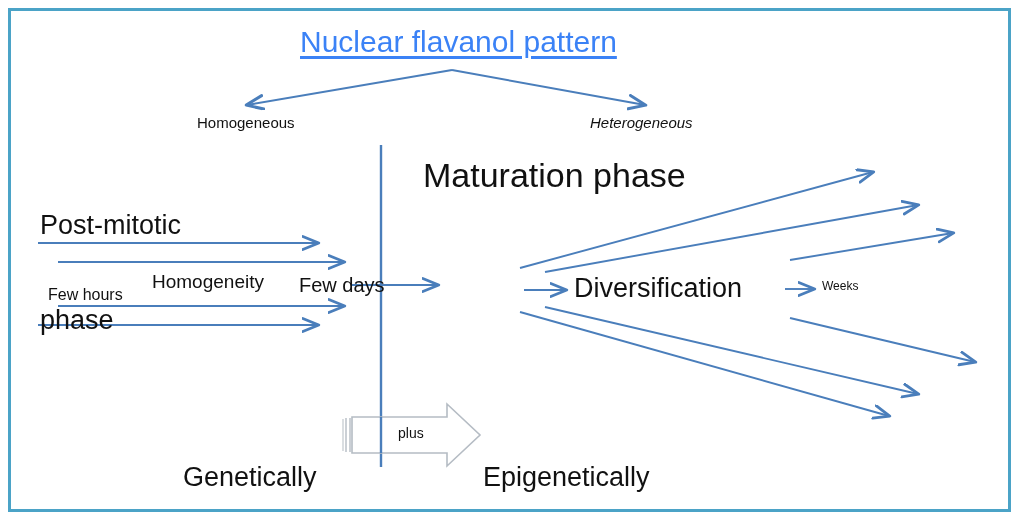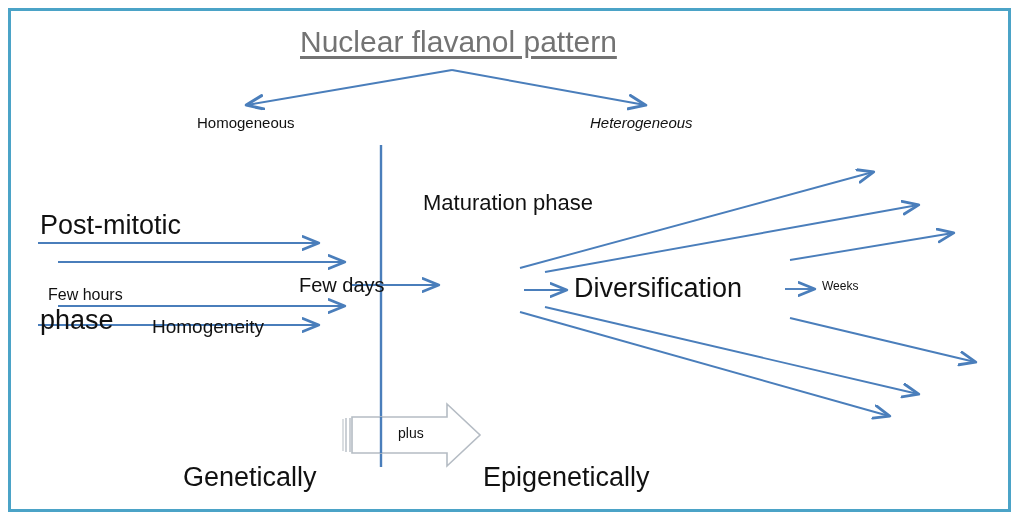--- a/index.html
+++ b/index.html
@@ -38,21 +38,21 @@
   .lbl {
     position: absolute;
     color: #111111;
     white-space: pre;
     line-height: 1.18;
   }
   #title {
     left: 300px;
     top: 24px;
     font-size: 30px;
-    color: #737373;
+    color: #3b82f6;
     text-decoration: underline;
     text-underline-offset: 4px;
   }
   #homogeneous-label {
     left: 186px;
     top: 114px;
     font-size: 15px;
     margin-left: 11px;
   }
   #heterogeneous-label {
@@ -62,33 +62,31 @@
     font-style: italic;
   }
   #post-mitotic-label {
     left: 40px;
     top: 146px;
     font-size: 27px;
   }
   #maturation-label {
     left: 423px;
     top: 155px;
-    font-size: 22px;
-    margin-top: 35px;
+    font-size: 34px;
   }
   #few-hours-label {
     left: 48px;
     top: 286px;
     font-size: 16px;
   }
   #homogeneity-label {
     left: 152px;
     top: 271px;
     font-size: 19px;
-    margin-top: 45px;
   }
   #few-days-left-label {
     left: 299px;
     top: 274px;
     font-size: 20px;
   }
   #few-days-center-label {
     left: 466px;
     top: 268px;
     font-size: 17px;

